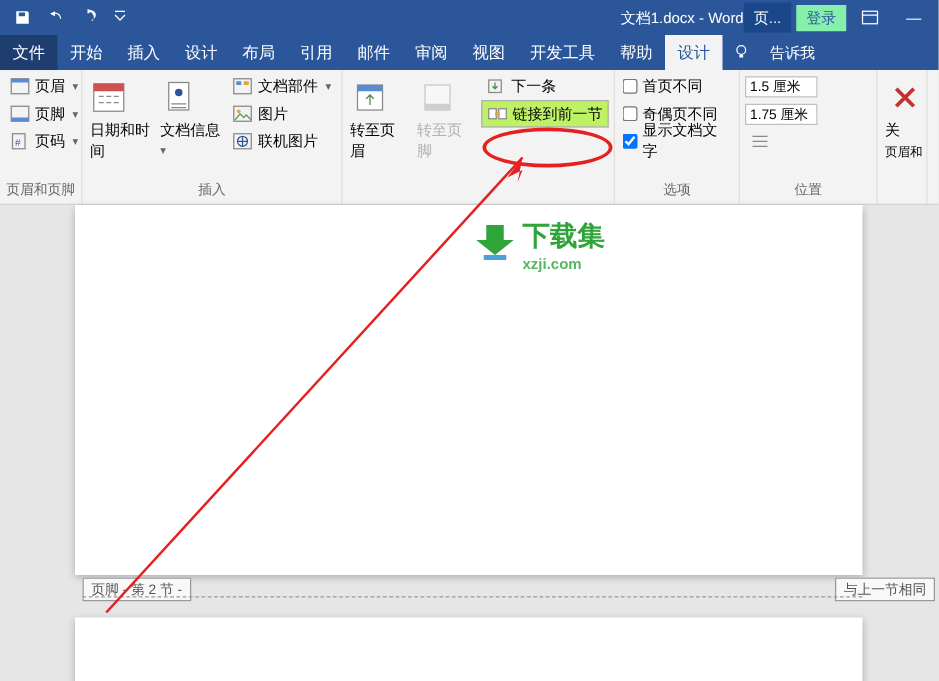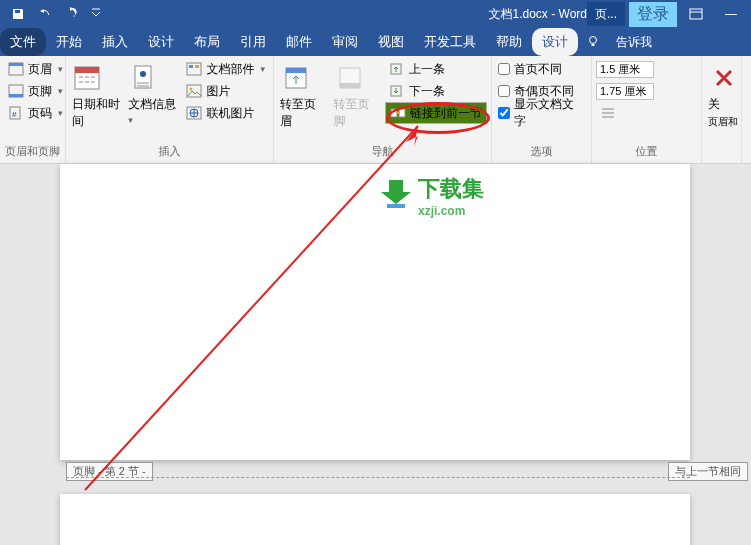--- a/index.html
+++ b/index.html
@@ -5,46 +5,46 @@
   * { box-sizing: border-box; margin: 0; padding: 0; font-family: "Microsoft YaHei", Arial, sans-serif; }
   body { background: #e6e6e6; width: 751px; height: 545px; overflow: hidden; position: relative; }
   
   
   .titlebar { background: #2b579a; height: 28px; display: flex; align-items: center; color: #fff; }
   .qat { display: flex; gap: 2px; padding: 0 6px; }
   .qat-btn { width: 24px; height: 24px; display: flex; align-items:center; justify-content:center; cursor:pointer; }
   .title-center { flex:1; text-align:right; font-size:12px; }
   .title-right { display:flex; align-items:center; gap:4px; padding-right:4px; }
   .title-btn { height:24px; padding:0 8px; display:flex; align-items:center; justify-content:center; font-size:12px; }
-  .login-btn { background:#7dd3fc; color:#2b579a; padding:2px 8px; font-size:16px; }
+  .login-btn { background:#86efac; color:#2b579a; padding:2px 8px; font-size:12px; }
   .min-btn { width:32px; text-align:center; }
   
   
   .tabs { background:#2b579a; height:28px; display:flex; align-items:stretch; color:#fff; font-size:13px; }
-  .tab { padding:0 10px; display:flex; align-items:center; cursor:pointer;border-radius:10px; }
+  .tab { padding:0 10px; display:flex; align-items:center; cursor:pointer; }
   .tab.file { background:#1e3e70; }
   .tab.active { background:#f3f3f3; color:#2b579a; }
   .tell-me { display:flex; align-items:center; gap:16px; padding:0 8px; font-size:12px; }
   
   
   .ribbon { background:#f3f3f3; height:108px; display:flex; border-bottom:1px solid #d4d4d4; }
   .group { border-right:1px solid #e0e0e0; display:flex; flex-direction:column; padding:2px 4px; }
   .group-body { flex:1; display:flex; align-items:flex-start; gap:4px; }
   .group-label { text-align:center; font-size:11px; color:#666; padding:1px 0 2px; }
   .vstack { display:flex; flex-direction:column; gap:0px; }
   .small-btn { display:flex; align-items:center; gap:4px; font-size:12px; padding:1px 4px; height:22px; cursor:pointer; white-space:nowrap; }
   .big-btn { display:flex; flex-direction:column; align-items:flex-start; justify-content:center; width:56px; font-size:12px; gap:2px; padding:4px 2px; cursor:pointer; }
   .big-btn .icon-box { width:32px; height:32px; display:flex; align-items:center; justify-content:center; }
   .drop-arrow::after { content:"▾"; font-size:9px; margin-left:2px; color:#666; }
   .cb { display:flex; align-items:center; gap:4px; font-size:12px; padding:1px 2px; height:22px; }
   .cb input { width:12px; height:12px; }
   .num-input { display:flex; align-items:center; gap:2px; height:22px;flex-direction:column; }
   .num-input .field { background:#fff; border:1px solid #c0c0c0; width:58px; height:18px; font-size:11px; padding:0 3px; display:flex; align-items:center; }
   .disabled { color:#b0b0b0; }
-  .highlight-link { background:#4d7c0f; border:1px solid #b0b0b0; }
+  .highlight-link { background:#bef264; border:1px solid #b0b0b0; }
   
   
   .doc-area { position:absolute; top:164px; bottom:0; left:0; right:0; background:#e6e6e6; }
   .page { position:absolute; background:#fff; box-shadow:0 2px 6px rgba(0,0,0,0.25); }
   .page1 { left:60px; top:0; width:630px; height:296px; }
   .page2 { left:60px; top:330px; width:630px; height:60px; }
   .footer-tag { position:absolute; background:#f8f8f8; border:1px solid #999; font-size:11px; padding:1px 6px; color:#555; }
   .footer-dash { position:absolute; border-top:1px dashed #999; }
   
   
@@ -218,42 +218,34 @@
               <rect x="4" y="4" width="20" height="20" fill="#fff" stroke="#888"></rect>
               <rect x="4" y="19" width="20" height="5" fill="#999"></rect>
             </svg>
           </div>
         <span>转至页脚</span>
       </div>
       <div class="vstack">
         <div class="small-btn">
           <svg width="16" height="14">
               <rect x="2" y="2" width="10" height="10" fill="none" stroke="#888"></rect>
-              <path d="M7 10V5m-2 2 2-2 2 2" stroke="#4a8a4a" fill="none"></path>
-            </svg>
-          <span>上一条</span>
-        </div>
-        <div class="small-btn">
-          <svg width="16" height="14">
-              <rect x="2" y="2" width="10" height="10" fill="none" stroke="#888"></rect>
               <path d="M7 4v5m-2-2 2 2 2-2" stroke="#4a8a4a" fill="none"></path>
             </svg>
           <span>下一条</span>
         </div>
         <div class="small-btn highlight-link">
           <svg width="16" height="14">
               <rect x="1" y="3" width="6" height="8" fill="#fff" stroke="#888"></rect>
               <rect x="9" y="3" width="6" height="8" fill="#fff" stroke="#888"></rect>
               <path d="M6 7h4" stroke="#e8a23d" stroke-width="2"></path>
             </svg>
           <span>链接到前一节</span>
         </div>
       </div>
     </div>
-    <div class="group-label">导航</div>
   </div>
 
   <div class="group" style="width:100px">
     <div class="group-body">
       <div class="vstack">
         <label class="cb">
             <input type="checkbox" style="">
             <span>首页不同</span>
           </label>
         <label class="cb">

